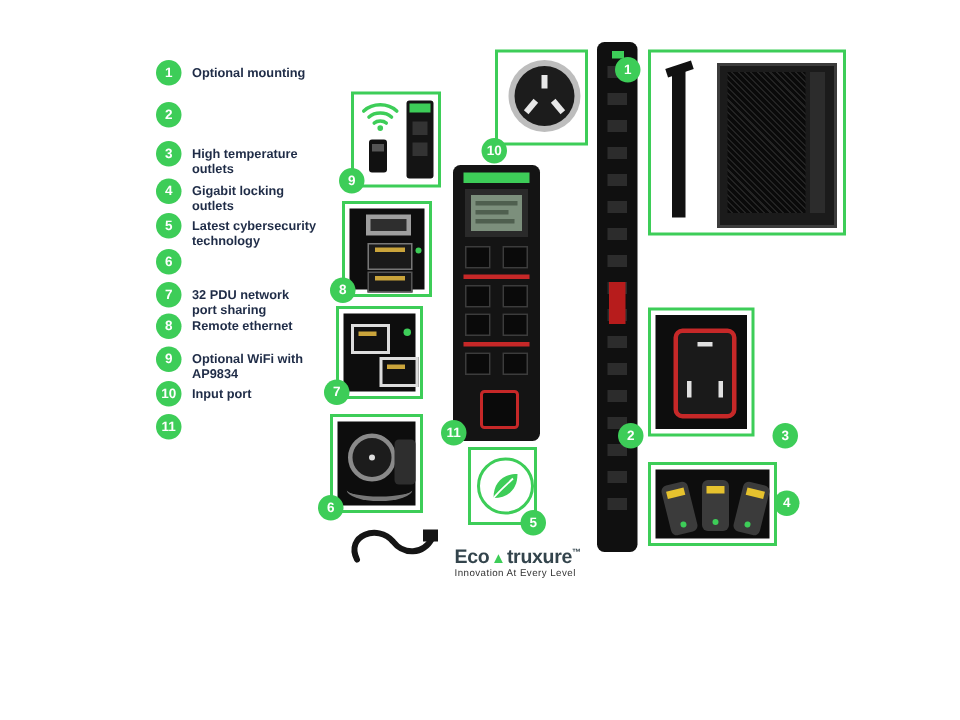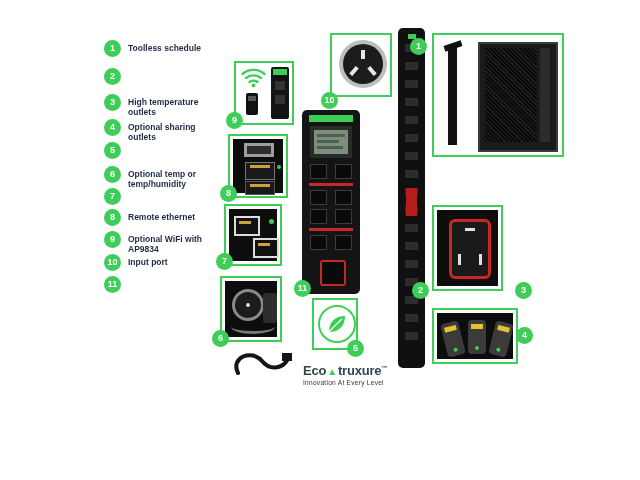--- a/index.html
+++ b/index.html
@@ -38,45 +38,47 @@
   .logo-row .tm{font-size:6px;vertical-align:super;}
   .tagline{font-size:6.5px;color:#333;margin-top:1px;letter-spacing:0.3px;}
 </style>
 </head>
 <body>
 
 <div id="canvas">
 
   <div class="feat" style="left:104px;top:40px">
     <span class="num">1</span>
-    <span class="lbl">Toolless schedule</span>
+    <span class="lbl">Optional mounting</span>
   </div>
   <div class="feat" style="left:104px;top:68px">
     <span class="num">2</span>
   </div>
   <div class="feat" style="left:104px;top:94px">
     <span class="num">3</span>
     <span class="lbl">High temperature
 outlets</span>
   </div>
   <div class="feat" style="left:104px;top:119px">
     <span class="num">4</span>
-    <span class="lbl">Optional sharing
+    <span class="lbl">Gigabit locking
 outlets</span>
   </div>
   <div class="feat" style="left:104px;top:142px">
     <span class="num">5</span>
+    <span class="lbl">Latest cybersecurity
+technology</span>
   </div>
   <div class="feat" style="left:104px;top:166px">
     <span class="num">6</span>
-    <span class="lbl">Optional temp or
-temp/humidity</span>
   </div>
   <div class="feat" style="left:104px;top:188px">
     <span class="num">7</span>
+    <span class="lbl">32 PDU network
+port sharing</span>
   </div>
   <div class="feat" style="left:104px;top:209px">
     <span class="num">8</span>
     <span class="lbl">Remote ethernet</span>
   </div>
   <div class="feat" style="left:104px;top:231px">
     <span class="num">9</span>
     <span class="lbl">Optional WiFi with
 AP9834</span>
   </div>

